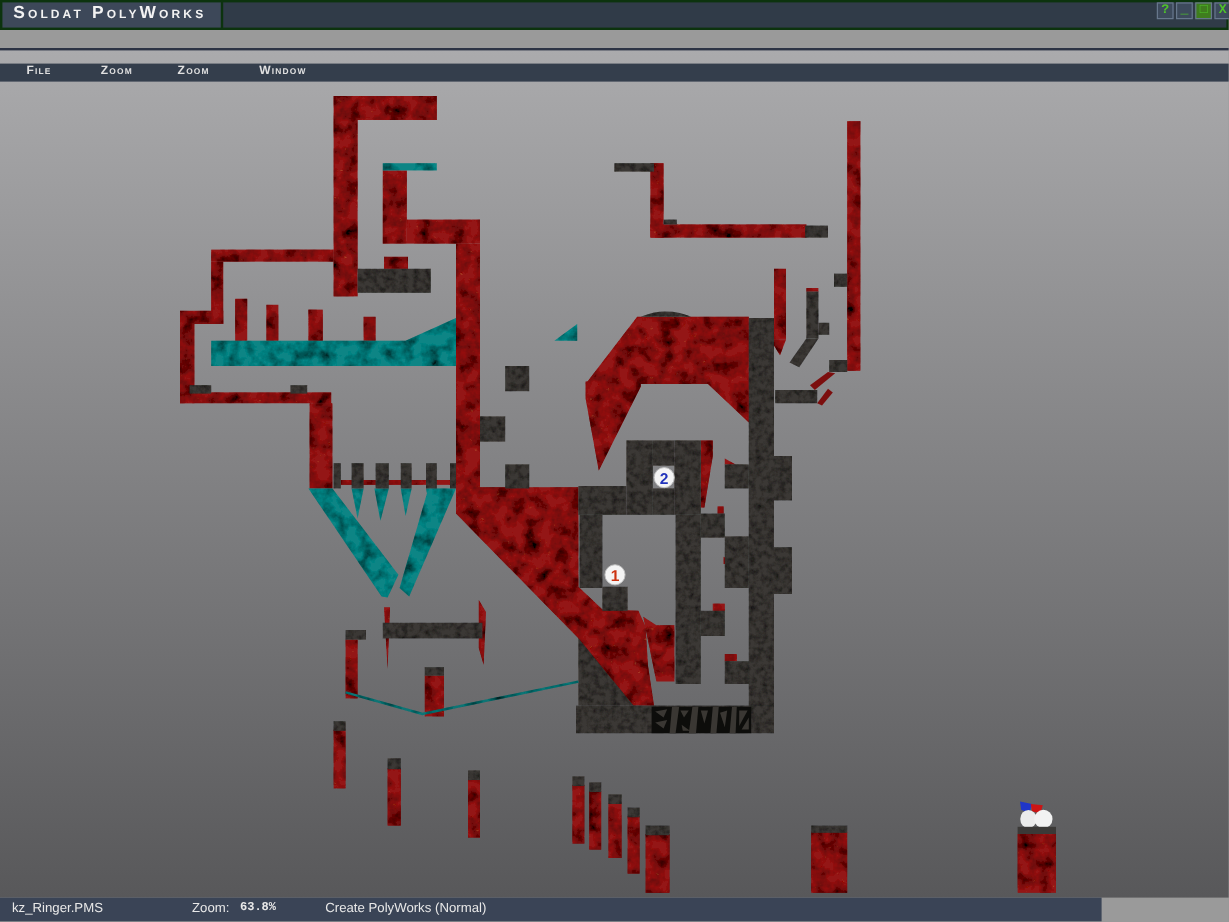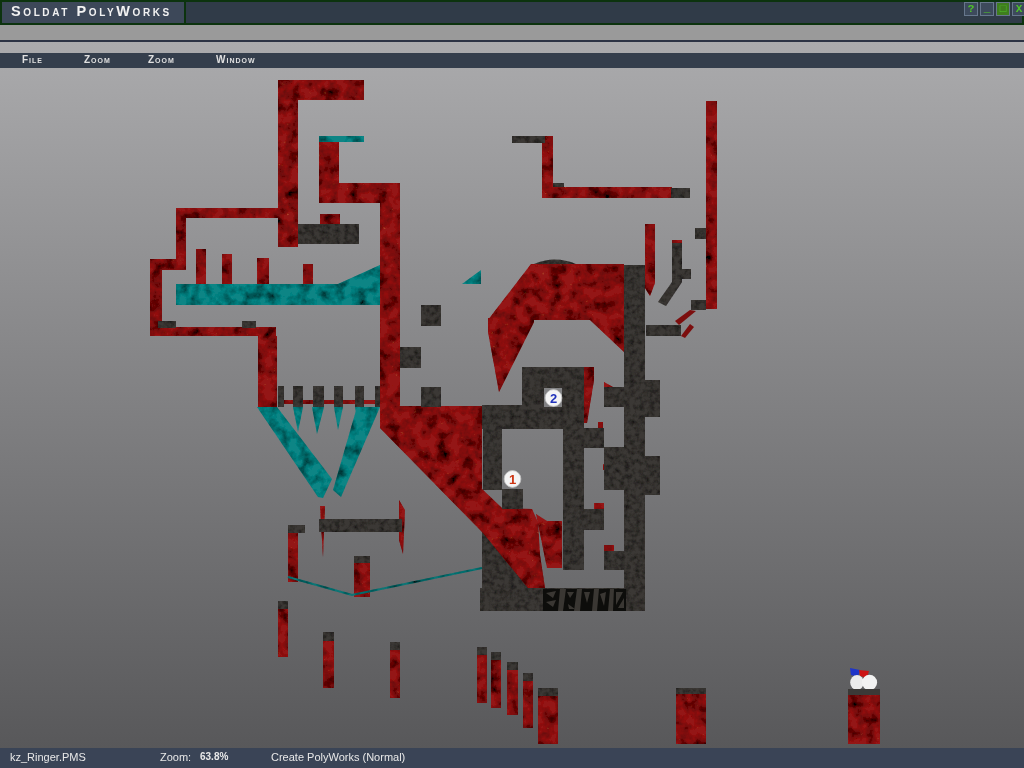--- a/index.html
+++ b/index.html
@@ -5,21 +5,21 @@
   html,body{margin:0;padding:0;}
   body{width:1024px;height:768px;overflow:hidden;font-family:"Liberation Sans",sans-serif;background:#9a9a9a;position:relative;}
   #titlebar{position:absolute;left:0;top:0;width:1024px;height:25px;background:#0c330e;}
   #titleseg{position:absolute;left:2px;top:2px;width:182px;height:21px;background:#3d4859;}
   #titlerest{position:absolute;left:186px;top:2px;width:836px;height:21px;background:#303b48;}
   #title{position:absolute;left:11px;top:2.5px;color:#f2f2f2;font-weight:bold;font-size:14.5px;letter-spacing:2.6px;font-variant:small-caps;}
   .wbtn{position:absolute;top:2px;width:14px;height:14px;background:#3d4a5c;border:1px solid #67778c;box-sizing:border-box;color:#4fc32a;font-weight:bold;font-size:11px;line-height:12px;text-align:center;font-family:"Liberation Mono",monospace;}
   #menubar{position:absolute;left:0;top:25px;width:1024px;height:15px;background:#343e4c;color:#e0e0e0;font-size:10px;font-weight:bold;font-variant:small-caps;letter-spacing:1px;margin-top:28px;}
   .mi{position:absolute;top:1px;}
   #canvas{position:absolute;left:0;top:40px;width:1024px;height:708px;background:linear-gradient(#ababad,#58585a);}
-  #statusbar{position:absolute;left:0;top:748px;width:1024px;height:20px;background:#3a4456;color:#e8e8e8;font-size:11px;}
+  #statusbar{position:absolute;left:0;top:748px;width:918px;height:20px;background:#3a4456;color:#e8e8e8;font-size:11px;}
   .st{position:absolute;top:3px;}
 </style>
 </head>
 <body>
 <div id="canvas">
 <div style="position:absolute;left:0;top:0;width:1024px;height:2px;background:#2c3344;z-index:5"></div>
 <svg width="1024" height="708" viewBox="0 40 1024 708" xmlns="http://www.w3.org/2000/svg">
 <defs>
 <filter id="nzr" x="-5%" y="-5%" width="110%" height="110%">
   <feTurbulence type="fractalNoise" baseFrequency="0.08" numOctaves="4" seed="11" result="n"></feTurbulence>
@@ -252,15 +252,15 @@
 </div>
 <div id="menubar">
   <span class="mi" style="left:22px;">File</span>
   <span class="mi" style="left:84px;">Zoom</span>
   <span class="mi" style="left:148px;">Zoom</span>
   <span class="mi" style="left:216px;">Window</span>
 </div>
 <div id="statusbar">
   <span class="st" style="left:10px;">kz_Ringer.PMS</span>
   <span class="st" style="left:160px;text-align:right;">Zoom:</span>
-  <span class="st" style="left:200px;font-family:Liberation Sans, sans-serif;font-weight:bold;font-size:10px;">63.8%</span>
+  <span class="st" style="left:200px;font-family:Liberation Mono, monospace;font-weight:bold;font-size:10px;">63.8%</span>
   <span class="st" style="left:271px;">Create PolyWorks (Normal)</span>
 </div>
 
 </body></html>

